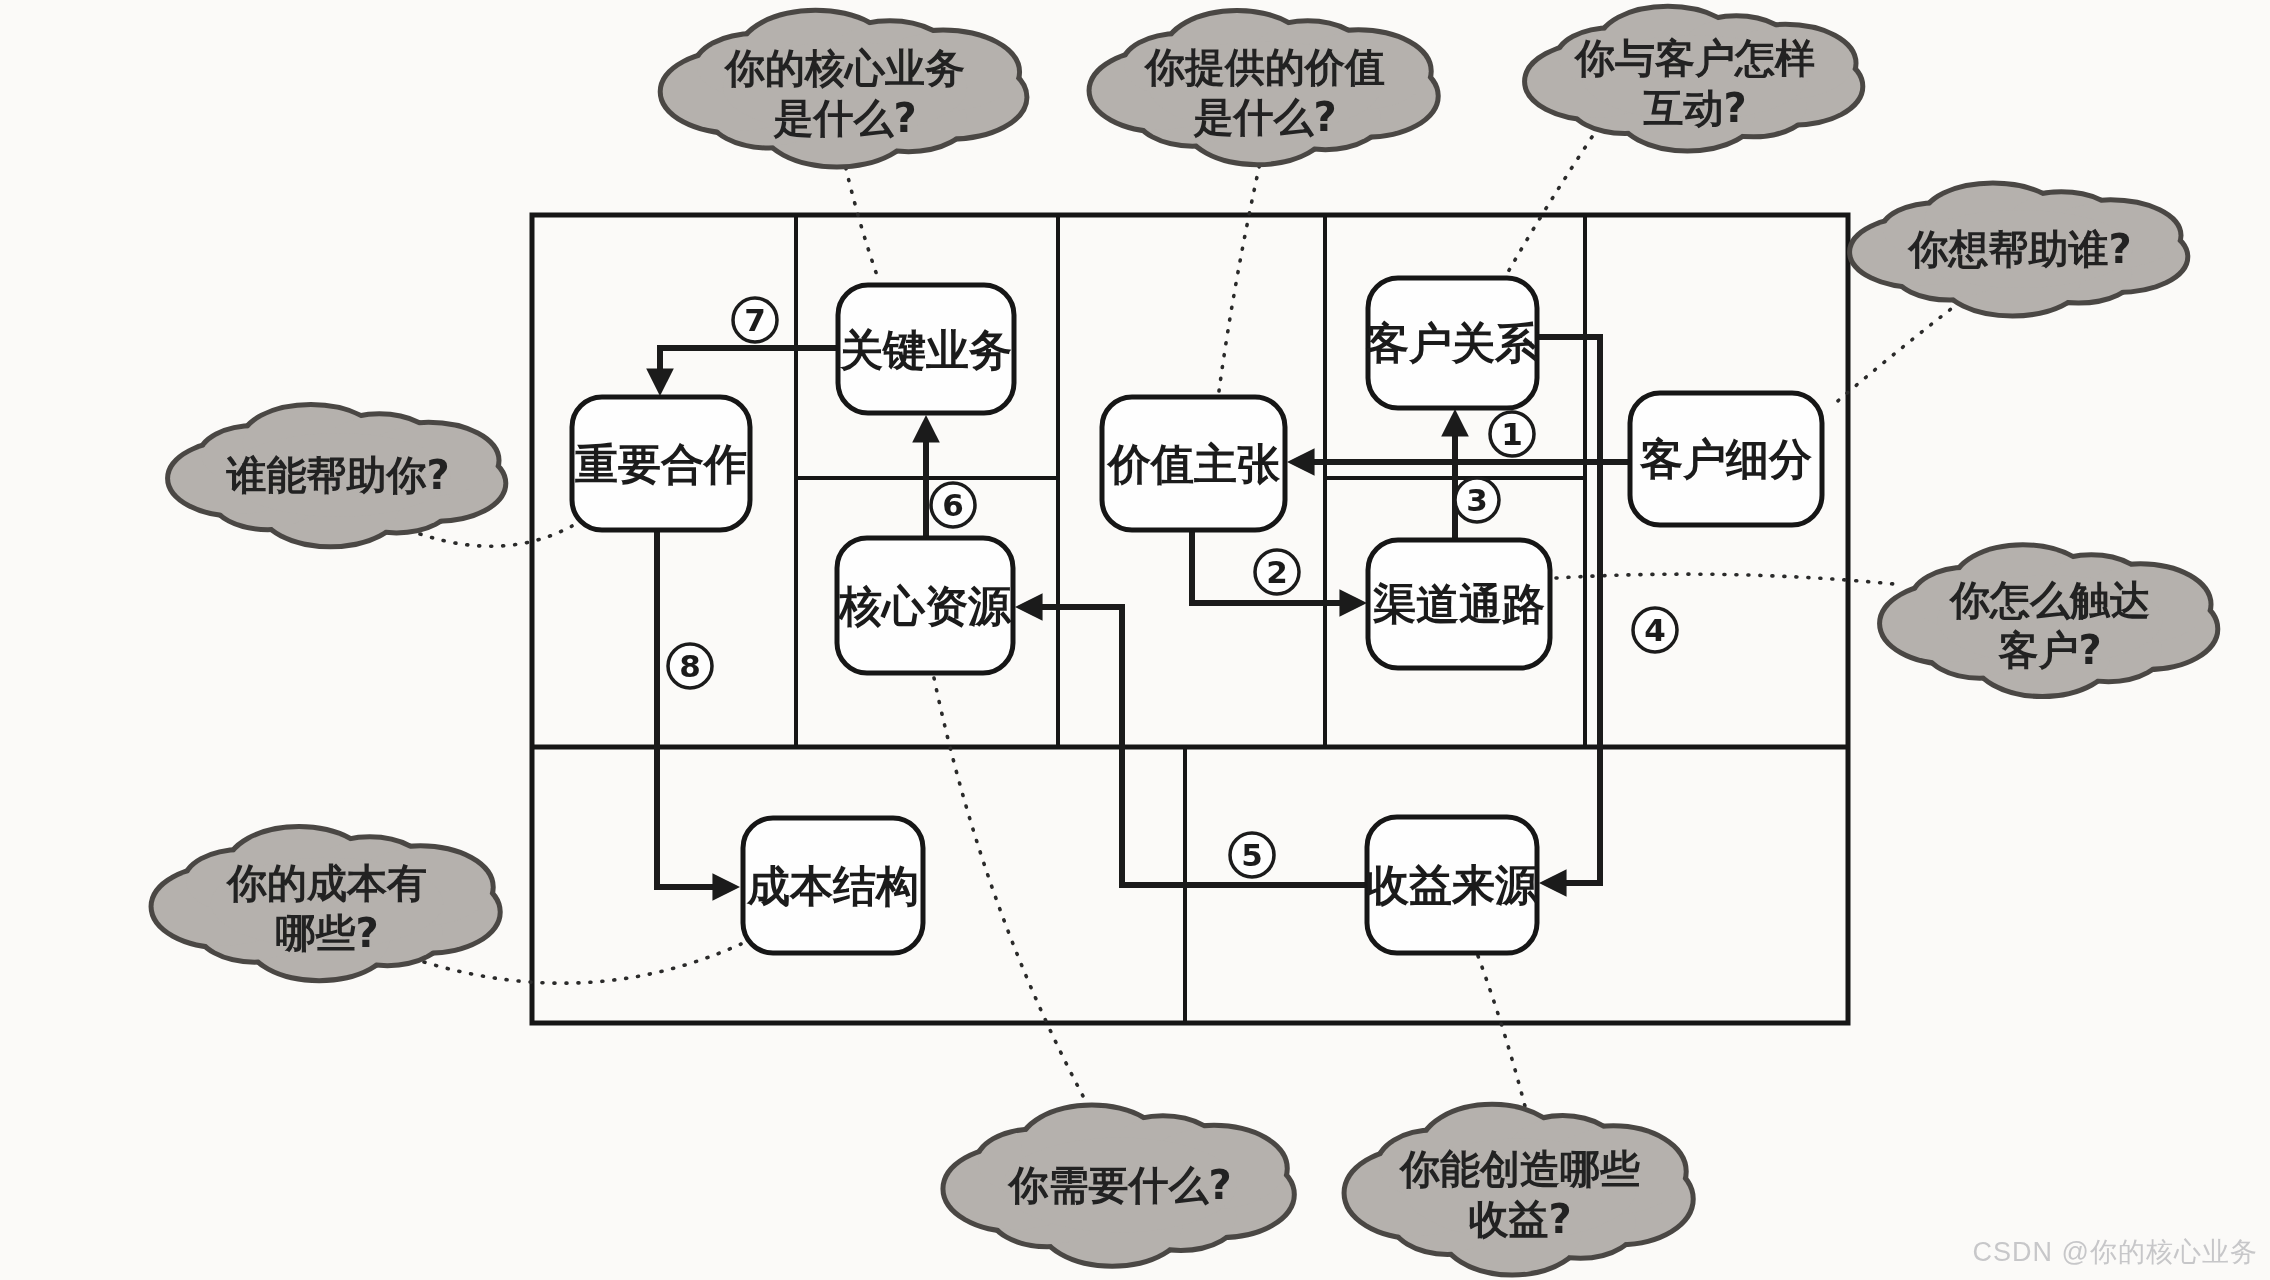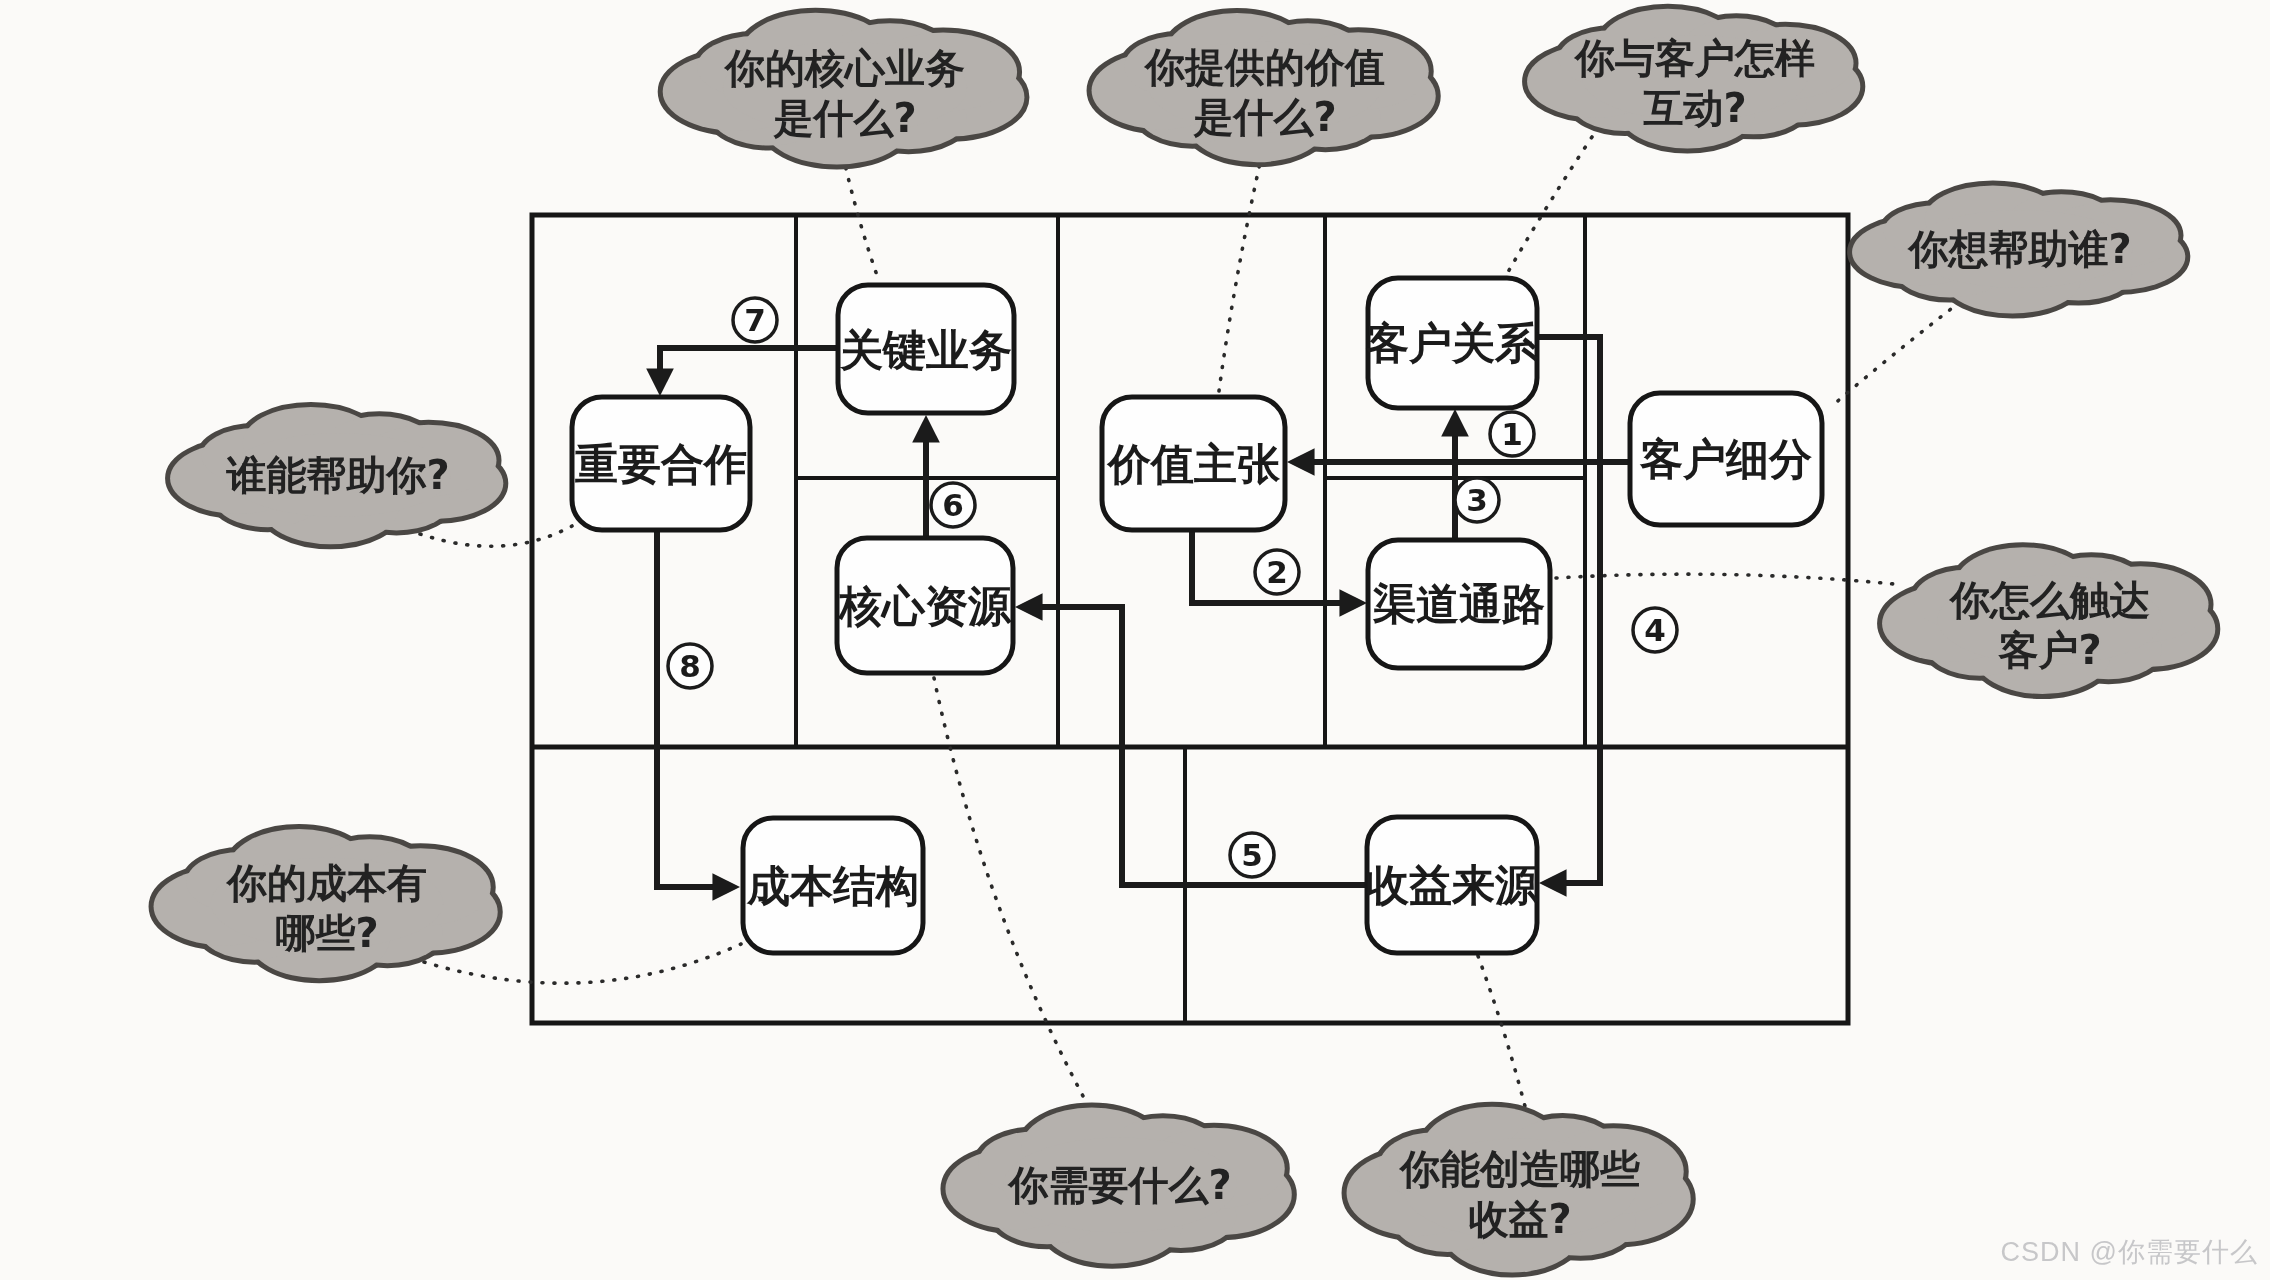--- a/index.html
+++ b/index.html
@@ -370,14 +370,14 @@
             <ellipse cx="1562.6805820279137" cy="1152.0040125403352" rx="55.264" ry="33.88" fill="#b5b1ad"></ellipse>
             <ellipse cx="1613.3883722092012" cy="1171.4087316630105" rx="70.33600000000001" ry="43.120000000000005" fill="#b5b1ad"></ellipse>
             <ellipse cx="1520" cy="1189" rx="116.17999999999999" ry="50.4" fill="#b5b1ad"></ellipse>
           </g>
       <text x="1520" y="1183" text-anchor="middle" class="cloud-label">你能创造哪些</text>
       <text x="1520" y="1233" text-anchor="middle" class="cloud-label">收益?</text>
     </g>
   </g>
 </svg>
 
-<div id="watermark">CSDN @你需要什么</div>
+<div id="watermark">CSDN @你的核心业务</div>
 </div>
 
 </body></html>

